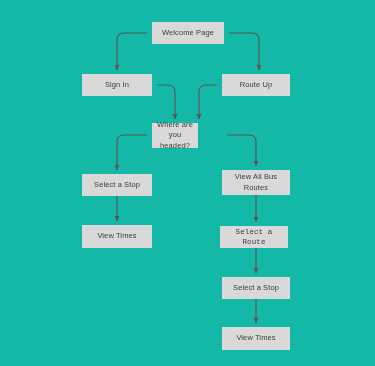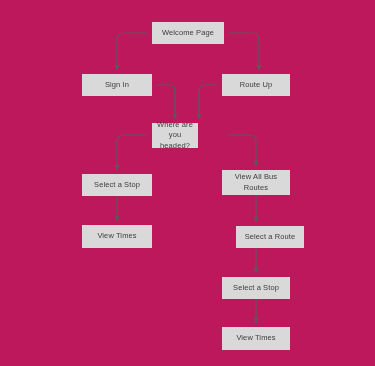--- a/index.html
+++ b/index.html
@@ -4,21 +4,21 @@
 <style>
   html, body {
     margin: 0;
     padding: 0;
     background: #ffffff;
   }
   #canvas {
     position: relative;
     width: 375px;
     height: 366px;
-    background: #be185d;
+    background: #14b8a6;
     overflow: hidden;
     font-family: "Liberation Sans", sans-serif;
   }
   #edges {
     position: absolute;
     left: 0;
     top: 0;
     width: 375px;
     height: 366px;
     pointer-events: none;
@@ -89,21 +89,21 @@
   </div>
 
   <div class="node" style="left:82px; top:225px; width:70px; height:23px;">
     <span>View Times</span>
   </div>
 
   <div class="node" style="left:222px; top:170px; width:68px; height:25px;">
     <span>View All Bus Routes</span>
   </div>
 
-  <div class="node" style="left:236px; top:226px; width:68px; height:22px;">
+  <div class="node" style="left:220px; top:226px; width:68px; height:22px;font-family:Liberation Mono, monospace;">
     <span>Select a Route</span>
   </div>
 
   <div class="node" style="left:222px; top:277px; width:68px; height:22px;">
     <span>Select a Stop</span>
   </div>
 
   <div class="node" style="left:222px; top:327px; width:68px; height:23px;">
     <span>View Times</span>
   </div>

